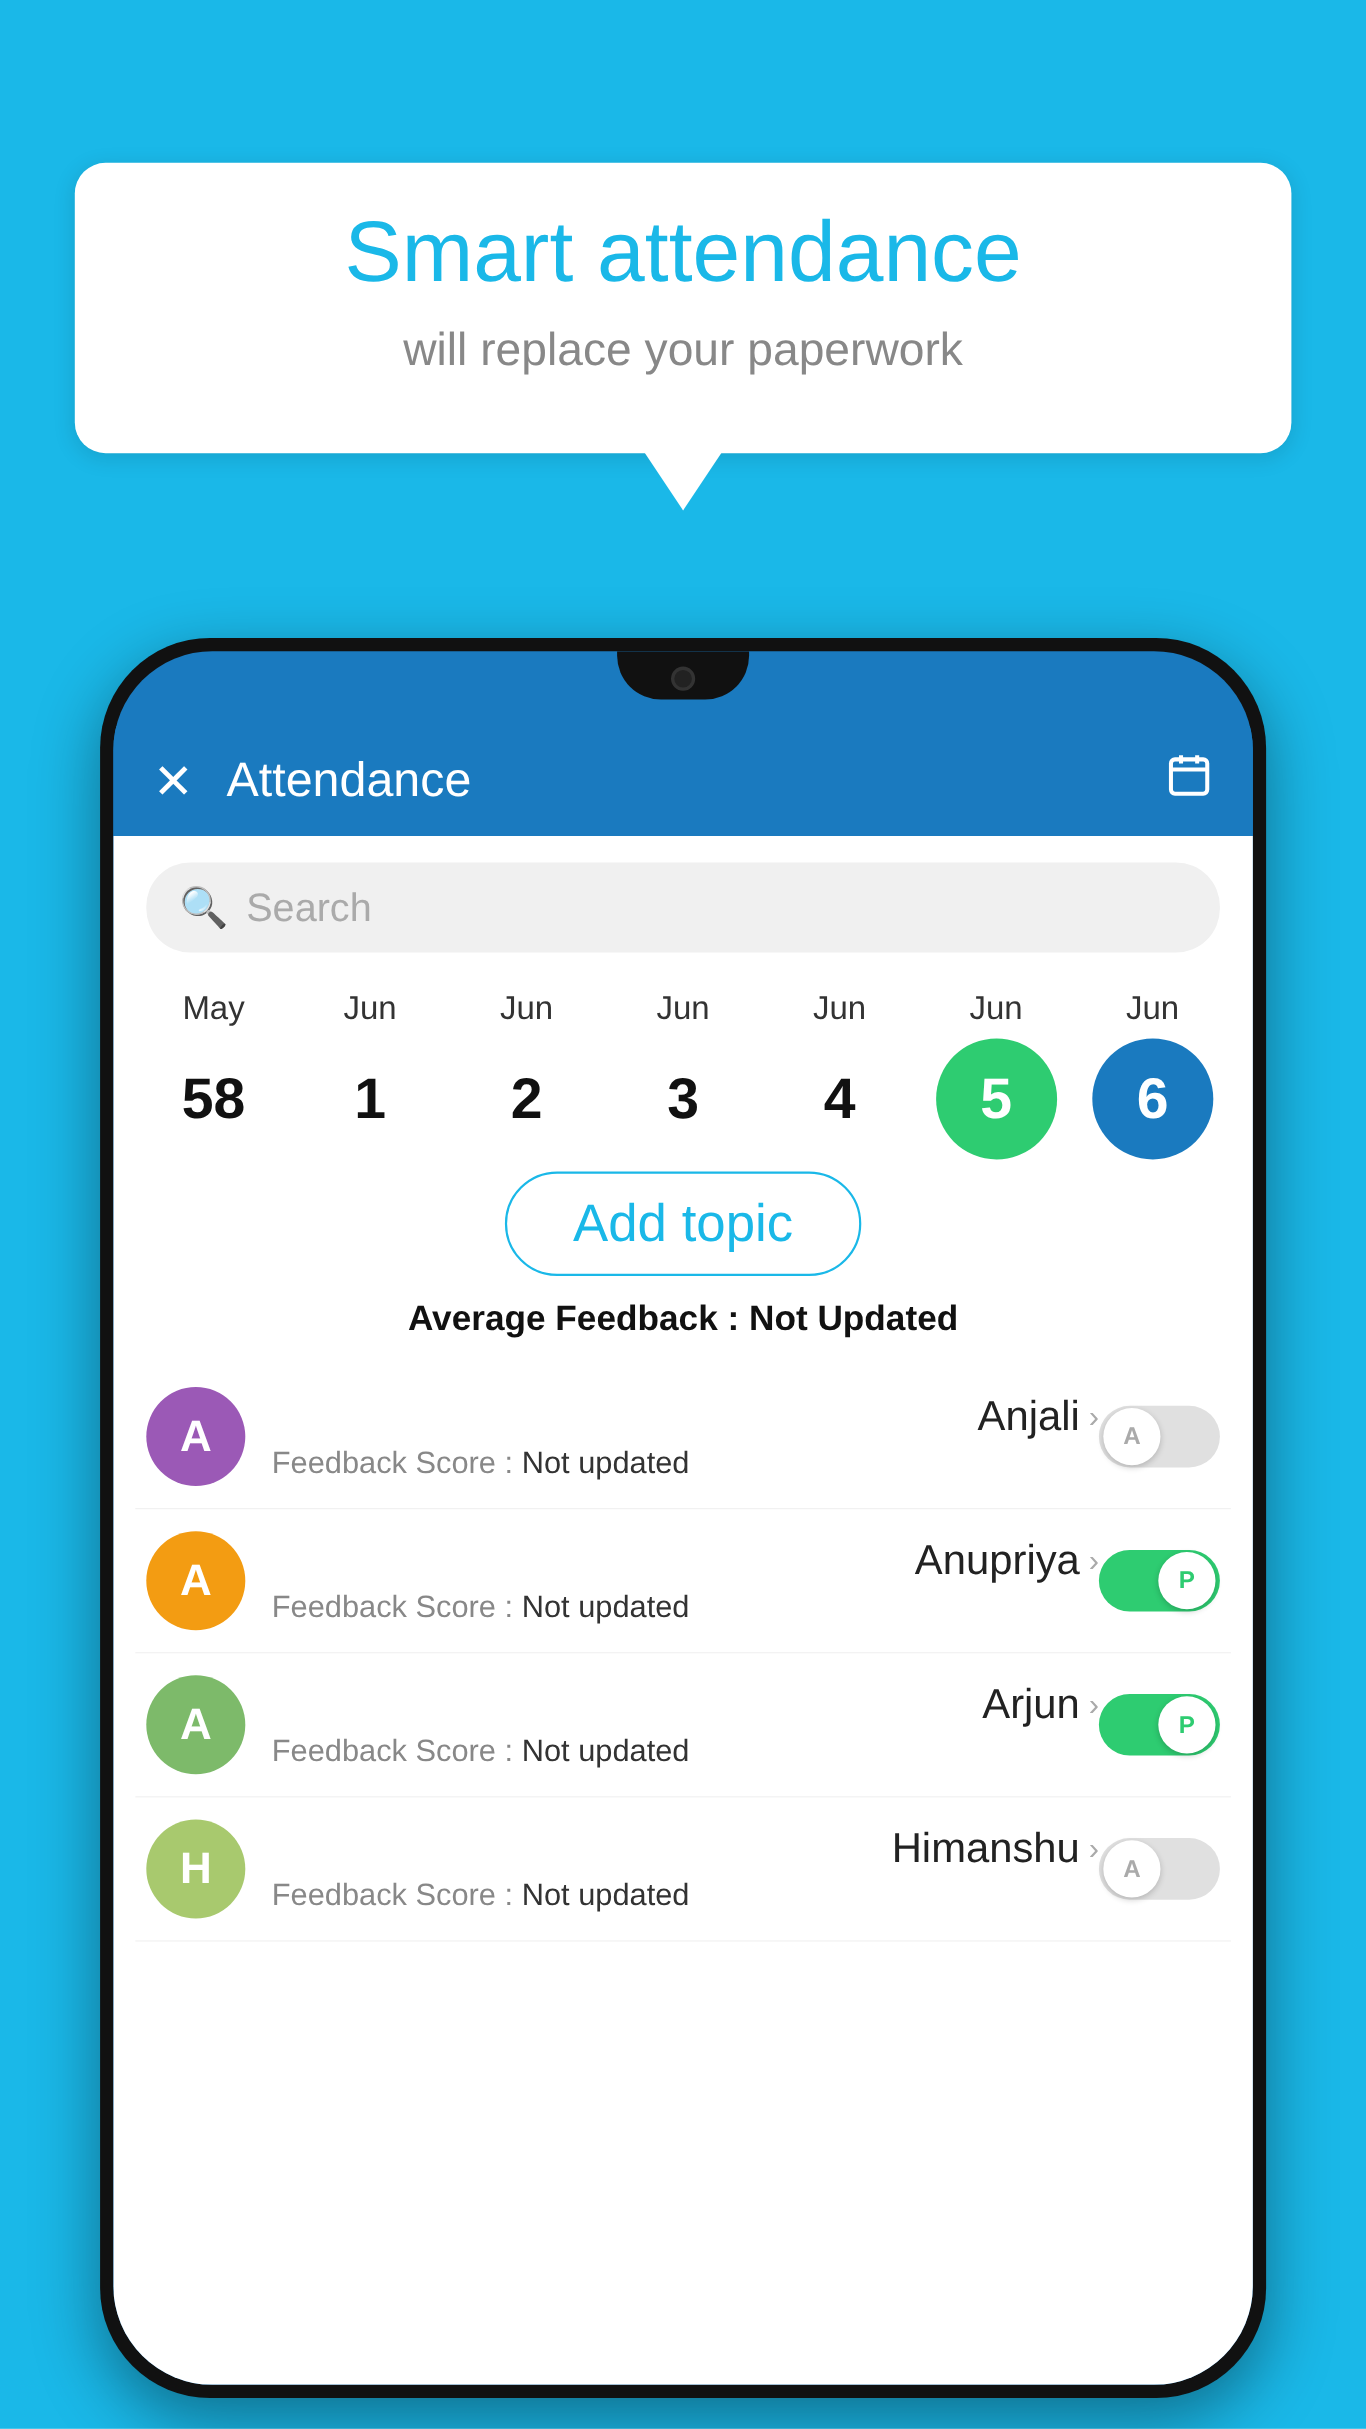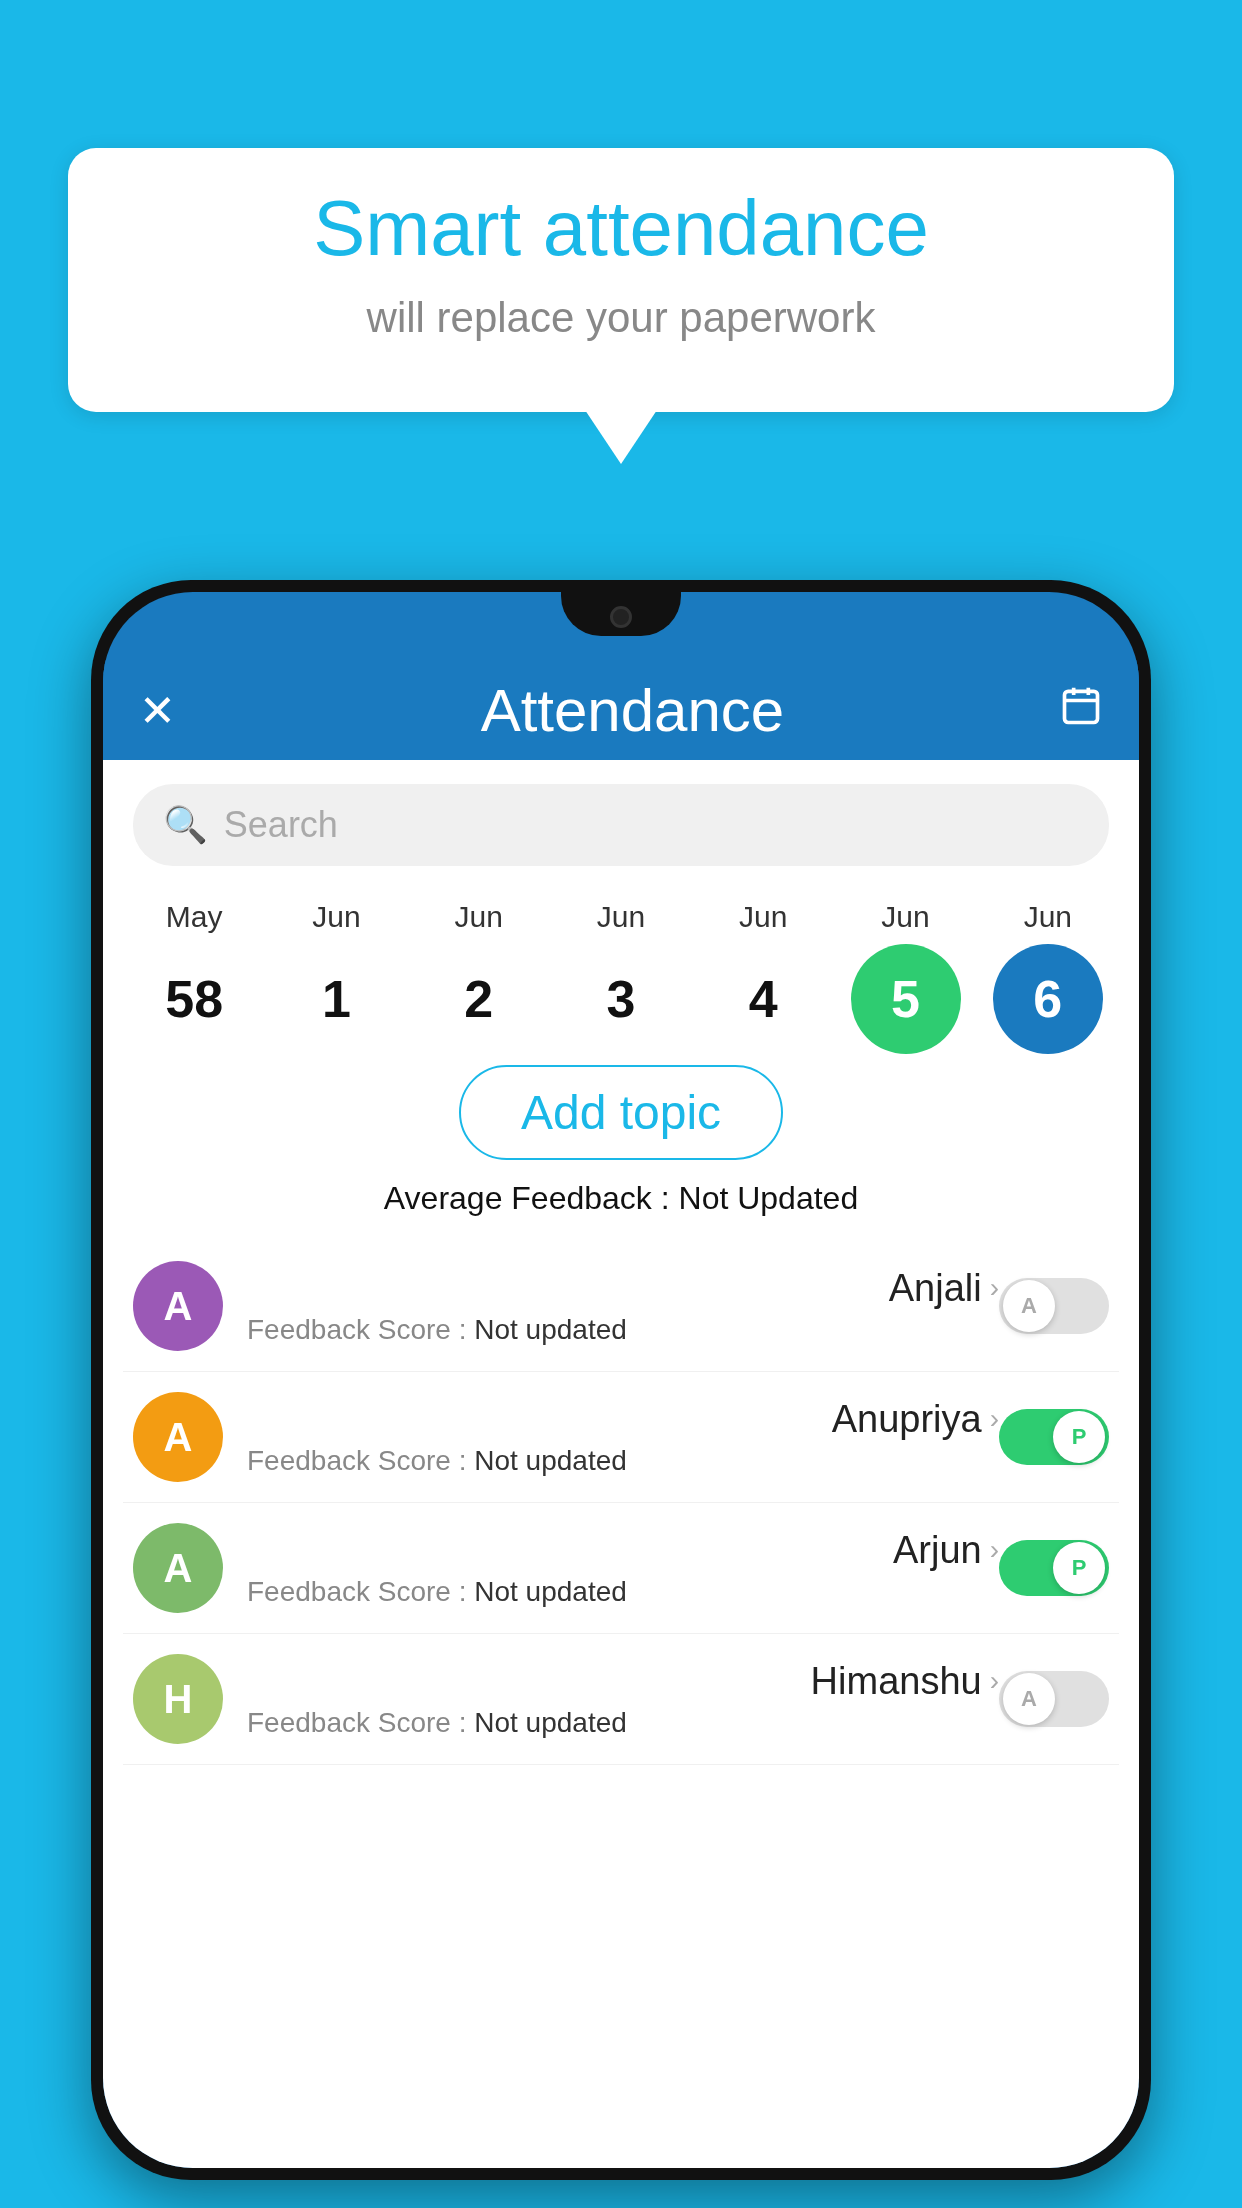--- a/index.html
+++ b/index.html
@@ -140,24 +140,23 @@
     }
     .app-bar-close {
       color: white;
       font-size: 44px;
       font-weight: 300;
       cursor: pointer;
       margin-right: 30px;
     }
     .app-bar-title {
       color: white;
-      font-size: 60px;
+      font-size: 44px;
       font-weight: 400;
       flex: 1;
-      text-align: center;
     }
     .app-bar-calendar {
       color: white;
       font-size: 40px;
     }
 
     
     .content {
       position: absolute;
       top: 168px;
@@ -249,21 +248,21 @@
 
     
     .avg-feedback {
       text-align: center;
       font-size: 32px;
       color: #888;
       margin-bottom: 24px;
     }
     .avg-feedback span {
       color: #111;
-      font-weight: 400;
+      font-weight: 700;
       text-align: center;
     }
 
     
     .student-list {
       padding: 0 20px;
     }
     .student-row {
       display: flex;
       align-items: center;

